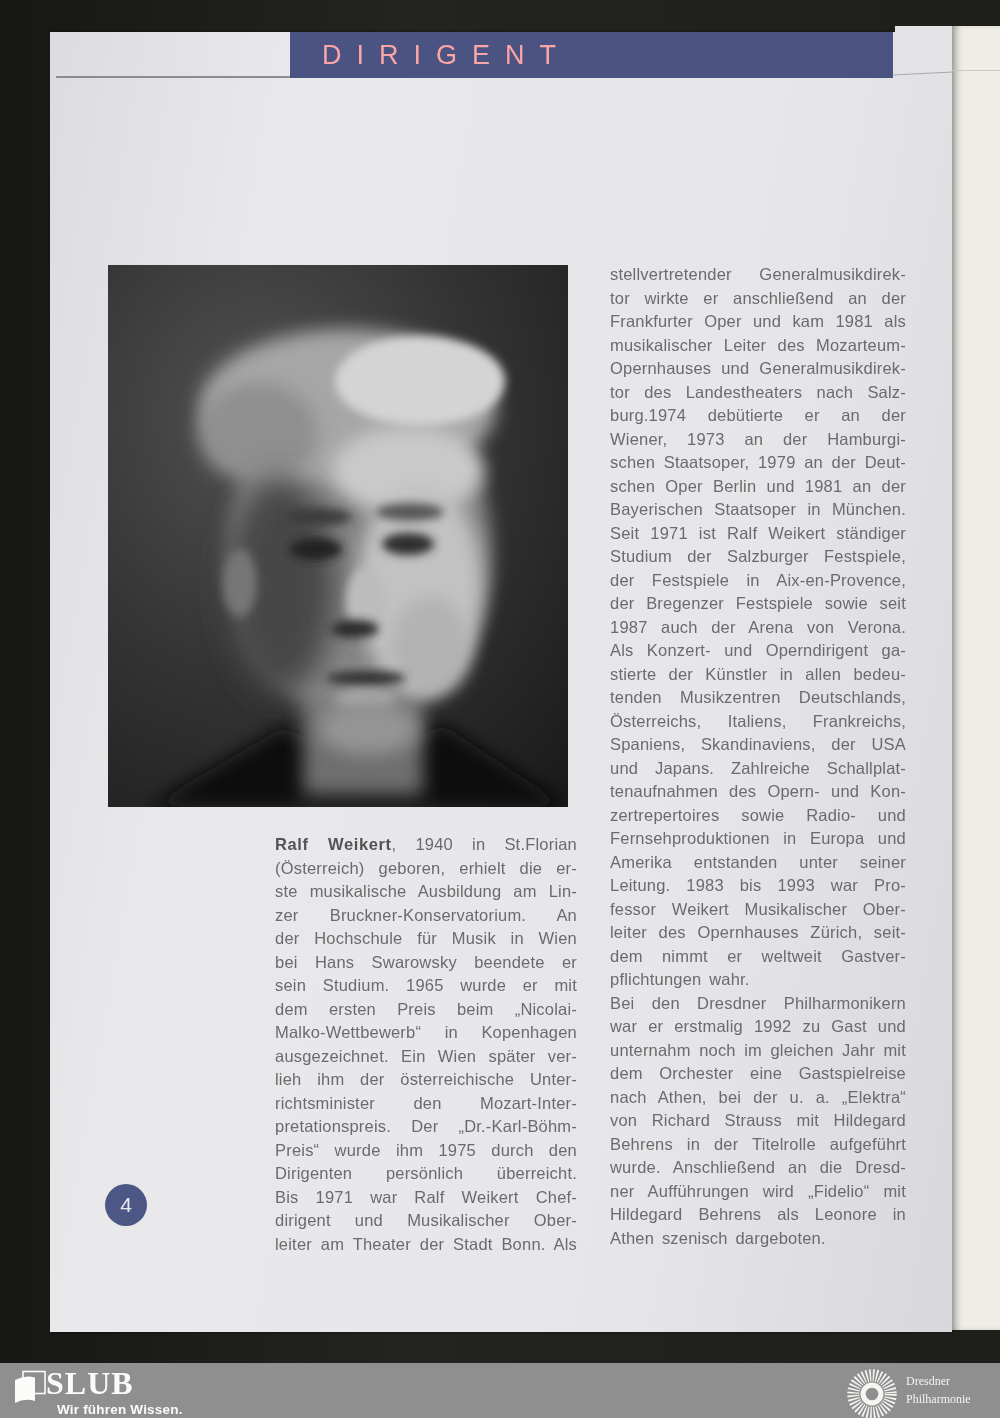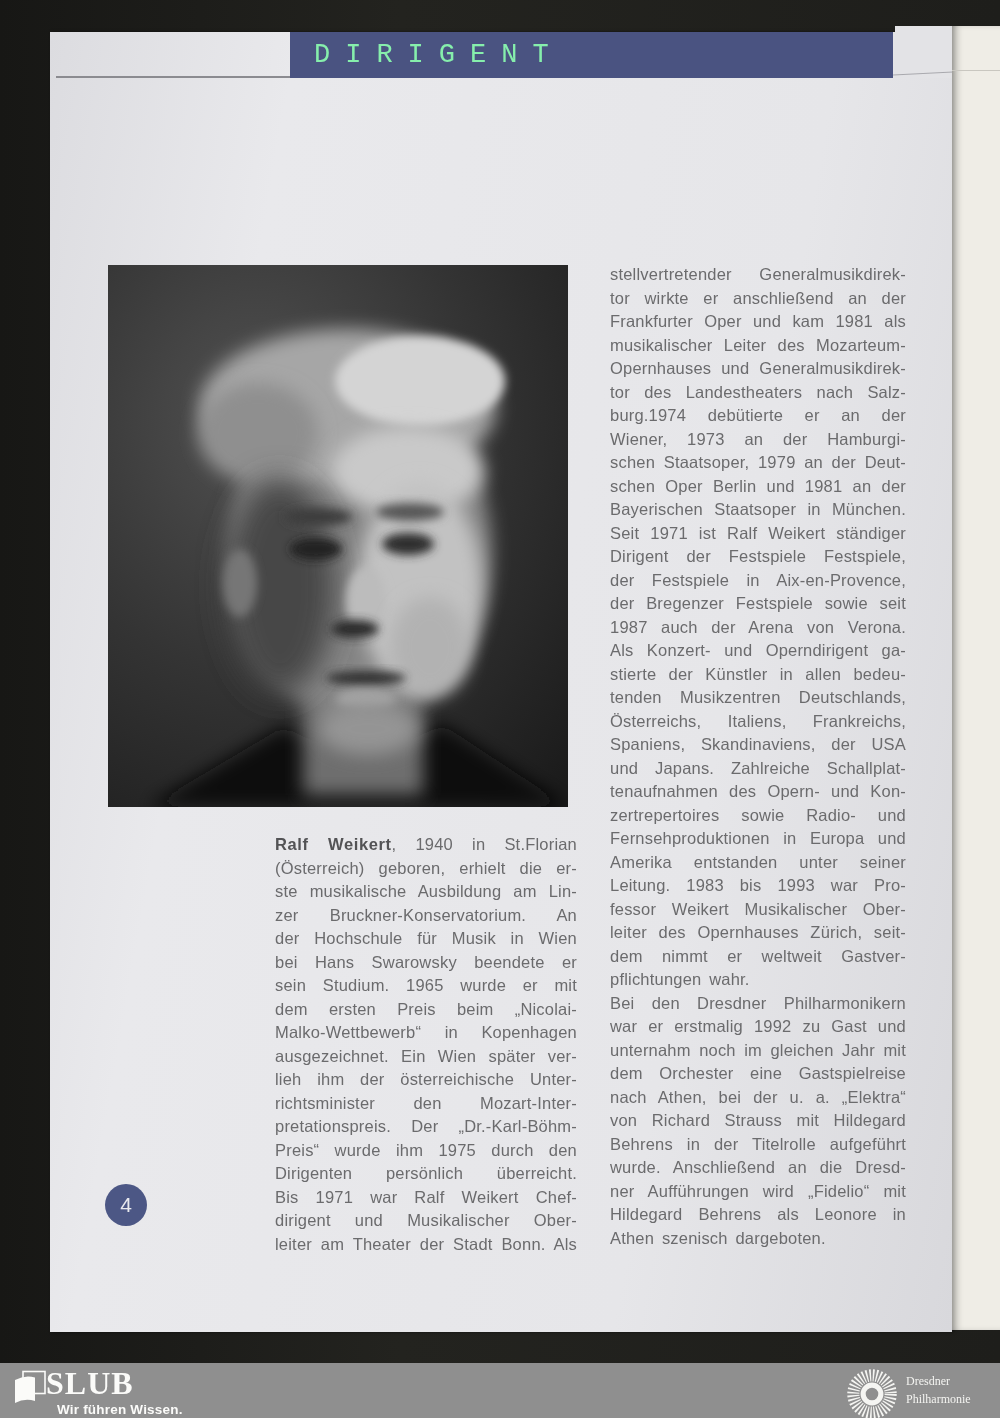--- a/index.html
+++ b/index.html
@@ -13,22 +13,22 @@
     position:absolute;left:50px;top:32px;width:902px;height:1300px;
     background:linear-gradient(100deg,#dcdce0,#e9e9ec 22%,#e6e6e9 70%,#d8d8dc);
     box-shadow:2px 0 3px rgba(0,0,0,.5);
   }
   .page-corner{position:absolute;left:845px;top:-6px;width:57px;height:52px;background:#e3e3e6;}
   .header-bar{
     position:absolute;left:240px;top:0;width:603px;height:46px;
     display:flex;align-items:center;
   }
   .header-bar span{
-    color:#86efac;font-size:27px;font-weight:400;letter-spacing:15px;
-    padding-left:24px;white-space:nowrap;font-family:Liberation Mono, monospace;
+    color:#fca5a5;font-size:27px;font-weight:400;letter-spacing:15px;
+    padding-left:32px;white-space:nowrap;
   }
   .rule-left{position:absolute;left:6px;top:44px;width:234px;height:2px;background:#8b8b90;}
   .rule-right{position:absolute;left:843px;top:41px;width:60px;height:1px;background:#a9a9ae;transform:rotate(-3deg);}
   
   .portrait{position:absolute;left:58px;top:233px;width:460px;height:542px;overflow:hidden;}
   .portrait svg{display:block;width:100%;height:100%;}
   
   .col{position:absolute;color:#6b6b6d;}
   .col-left{left:225px;top:801px;width:302px;}
   .col-right{left:548px;top:231px;width:296px;margin-left:12px;}
@@ -150,21 +150,21 @@
       <div class="tline">Frankfurter Oper und kam 1981 als</div>
       <div class="tline">musikalischer Leiter des Mozarteum-</div>
       <div class="tline">Opernhauses und Generalmusikdirek-</div>
       <div class="tline">tor des Landestheaters nach Salz-</div>
       <div class="tline">burg.1974 debütierte er an der</div>
       <div class="tline">Wiener, 1973 an der Hamburgi-</div>
       <div class="tline">schen Staatsoper, 1979 an der Deut-</div>
       <div class="tline">schen Oper Berlin und 1981 an der</div>
       <div class="tline">Bayerischen Staatsoper in München.</div>
       <div class="tline">Seit 1971 ist Ralf Weikert ständiger</div>
-      <div class="tline">Dirigent der Festspiele Festspiele,</div>
+      <div class="tline">Studium der Salzburger Festspiele,</div>
       <div class="tline">der Festspiele in Aix-en-Provence,</div>
       <div class="tline">der Bregenzer Festspiele sowie seit</div>
       <div class="tline">1987 auch der Arena von Verona.</div>
       <div class="tline">Als Konzert- und Operndirigent ga-</div>
       <div class="tline">stierte der Künstler in allen bedeu-</div>
       <div class="tline">tenden Musikzentren Deutschlands,</div>
       <div class="tline">Österreichs, Italiens, Frankreichs,</div>
       <div class="tline">Spaniens, Skandinaviens, der USA</div>
       <div class="tline">und Japans. Zahlreiche Schallplat-</div>
       <div class="tline">tenaufnahmen des Opern- und Kon-</div>

